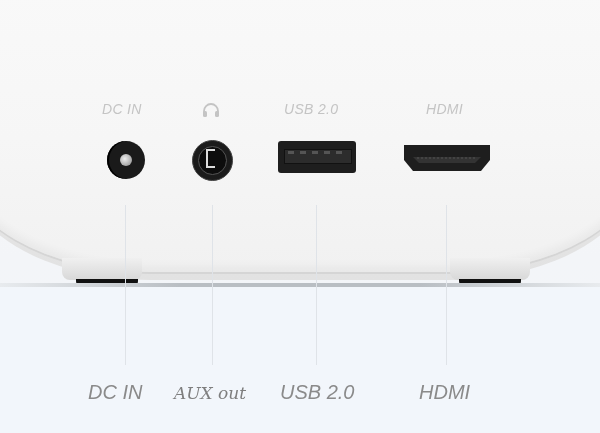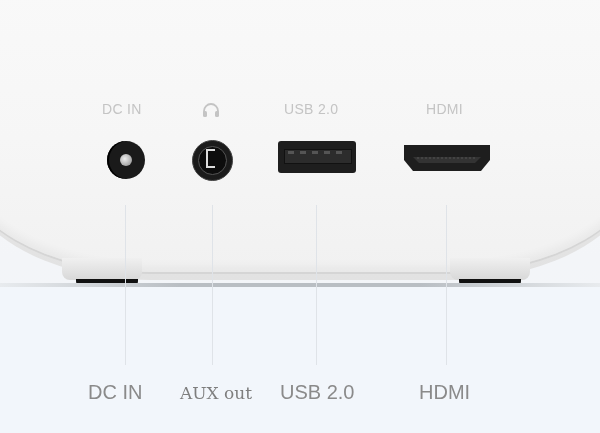--- a/index.html
+++ b/index.html
@@ -1,17 +1,17 @@
 <!DOCTYPE html>
 <html><head>
 <meta charset="utf-8">
 <style>
   html,body{margin:0;padding:0;}
   body{width:600px;height:433px;overflow:hidden;background:#f3f6fa;font-family:"Liberation Sans",sans-serif;}
-  .stage{position:relative;width:600px;height:433px;background:linear-gradient(#f7f8fa 0%,#f3f5f8 60%,#f2f5f9 100%);overflow:hidden;}
+  .stage{position:relative;width:600px;height:433px;background:linear-gradient(#f7f8fa 0%,#f3f5f8 60%,#f2f5f9 100%);overflow:hidden;font-style:italic;}
   .body-shell{position:absolute;left:-40px;top:-60px;width:680px;height:332px;background:linear-gradient(#fafafa 0%,#f6f6f6 60%,#f1f1f1 100%);border-radius:0 0 190px 190px / 0 0 110px 110px;box-shadow:0 2px 0 #d5d5d5, inset 0 -6px 8px rgba(0,0,0,0.04);}
   .body-rim{position:absolute;left:-40px;top:-60px;width:680px;height:340px;border-radius:0 0 190px 190px / 0 0 115px 115px;background:linear-gradient(#ececec,#e2e2e2);z-index:0;}
   .foot{position:absolute;top:258px;width:80px;height:22px;background:linear-gradient(#f0f0f0,#d8d8d8);border-radius:0 0 8px 8px;}
   .foot-pad{position:absolute;top:279px;width:62px;height:6px;background:#111;border-radius:0 0 4px 4px;}
   .floor-line{position:absolute;left:0;top:283px;width:600px;height:4px;background:linear-gradient(90deg,#e8ebee,#b9bec3 30%,#b9bec3 70%,#e8ebee);}
   .floor{position:absolute;left:0;top:287px;width:600px;height:146px;background:#f2f6fb;}
   .port-label{position:absolute;top:101px;font-size:14px;color:#c4c4c4;letter-spacing:0.3px;}
   .vline{position:absolute;width:1px;background:#dfe3e8;top:205px;height:160px;}
   .bottom-label{position:absolute;top:381px;font-size:20px;color:#8a8a8a;}
   .aux-label{font-family:"DejaVu Serif","Liberation Serif",serif;font-size:17px;color:#7e7e7e;top:383px;}
@@ -71,16 +71,16 @@
         <line x1="14" y1="16" x2="74" y2="16" stroke="#555" stroke-width="1" stroke-dasharray="2 2"></line>
       </svg>
   </div>
 
   <div class="vline" style="left:125px;"></div>
   <div class="vline" style="left:212px;"></div>
   <div class="vline" style="left:316px;"></div>
   <div class="vline" style="left:446px;"></div>
 
   <div class="bottom-label" style="left:88px;">DC IN</div>
-  <div class="bottom-label aux-label" style="left:180px;">AUX out</div>
+  <div class="bottom-label aux-label" style="left:174px;">AUX out</div>
   <div class="bottom-label" style="left:280px;">USB 2.0</div>
   <div class="bottom-label" style="left:419px;">HDMI</div>
 </div>
 
 </body></html>

